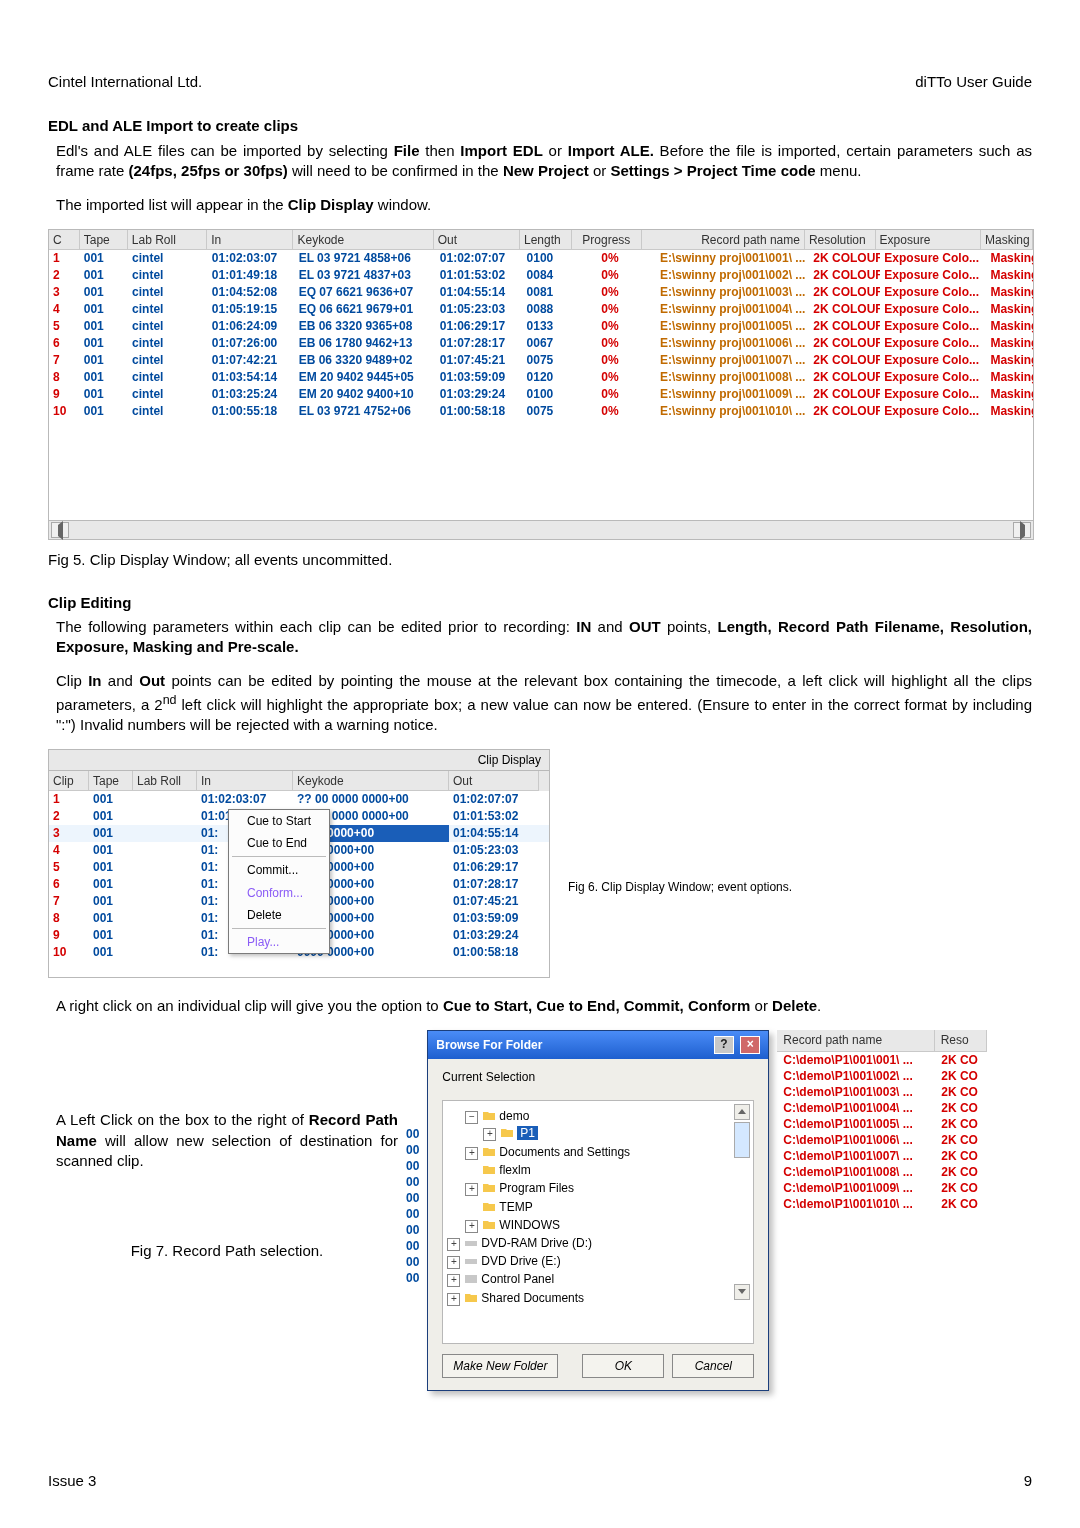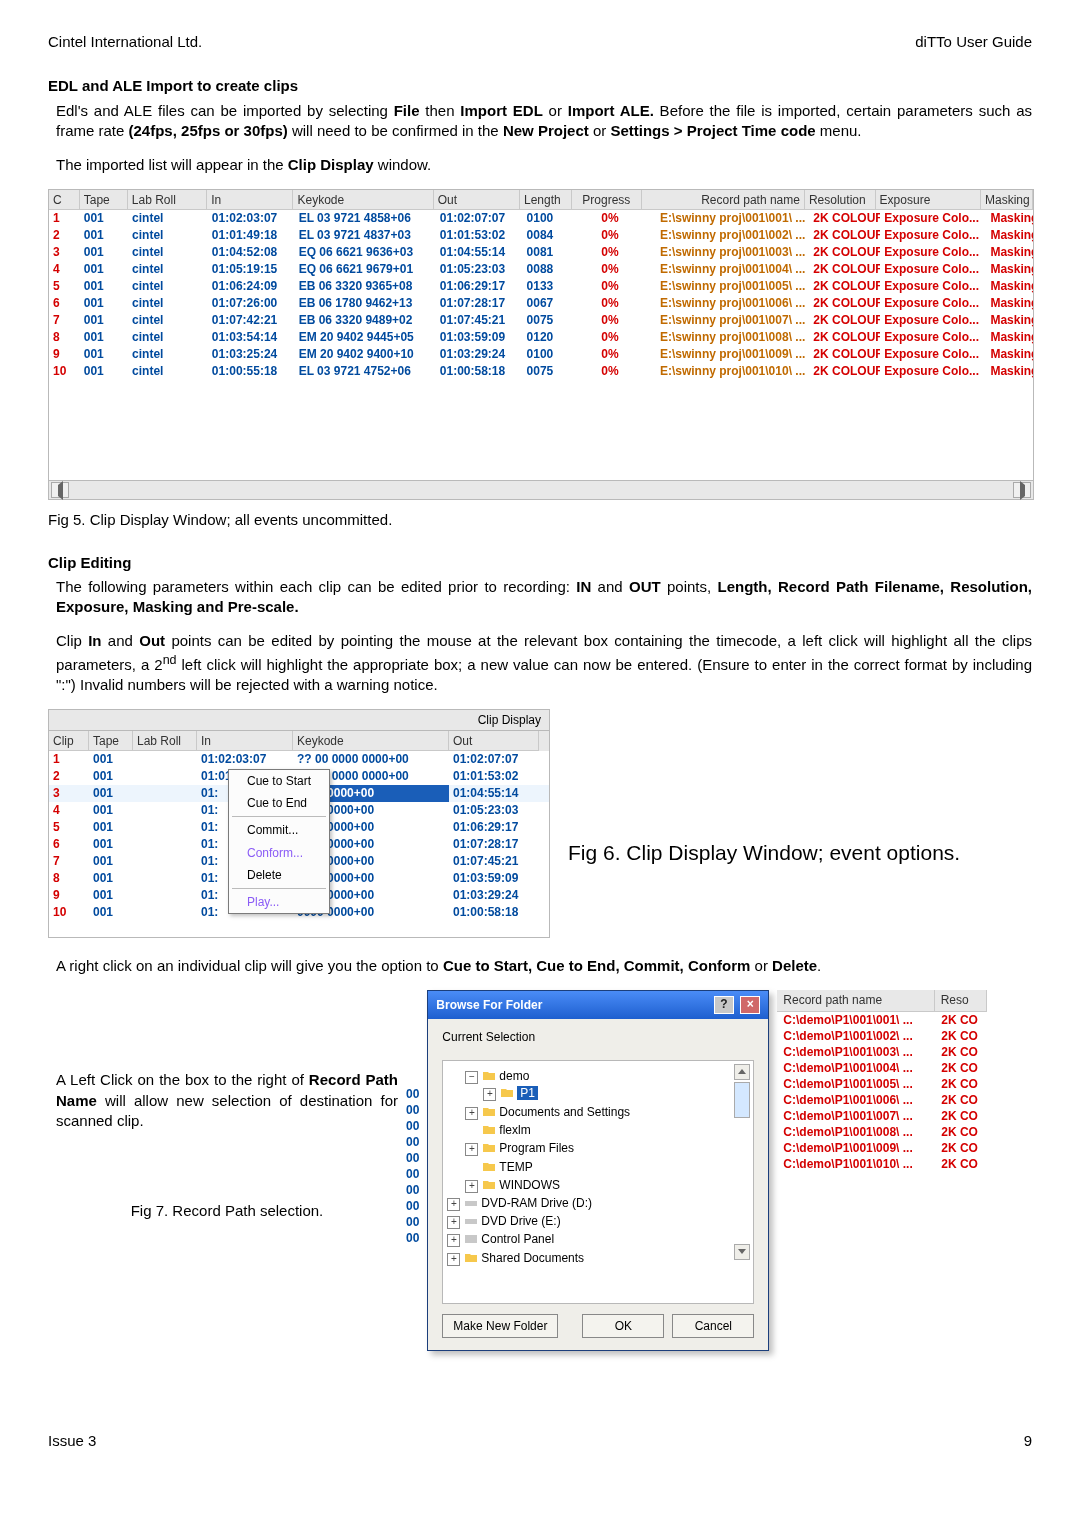--- a/index.html
+++ b/index.html
@@ -7,21 +7,21 @@
   body{
     width:1080px;
     background:#fff;
     font-family:Arial,Helvetica,sans-serif;
     color:#000;
     font-size:15px;
     line-height:1.35;
     box-sizing:border-box;
     padding:32px 48px 60px 48px;
   }
-  .topbar{display:flex;justify-content:space-between;font-size:15px;margin-bottom:24px;}
+  .topbar{display:flex;justify-content:space-between;font-size:15px;margin-bottom:24px;margin-top:40px;}
   .heading{font-weight:bold;margin-top:22px;margin-bottom:2px;}
   p{margin:4px 0 14px 8px;text-align:justify;}
   .fig-caption{margin:10px 0 14px 0;}
   .grid{border:1px solid var(--gridline);font-family:"Tahoma",Arial,sans-serif;font-size:12px;background:#fff;}
   .grid-head{display:flex;background:var(--panelhead);}
   .grid-body{display:flex;flex-direction:column;}
   .grid-row{display:flex;}
   .grid-row .cell{border-right:none;height:17px;line-height:17px;overflow:hidden;white-space:nowrap;padding:0 4px;box-sizing:border-box;}
   .grid-head .cell{border-right:1px solid #c9c9c9;border-bottom:1px solid #c9c9c9;height:20px;line-height:20px;padding:0 4px;color:#333;box-sizing:border-box;}
   .bold-blue{color:var(--blue);font-weight:bold;}
@@ -50,21 +50,21 @@
   .tree ul{list-style:none;margin:0;padding-left:18px;}
   .tree li{padding:1px 0;white-space:nowrap;}
   .tree .exp{display:inline-block;width:11px;height:11px;border:1px solid #888;text-align:center;line-height:9px;font-size:10px;margin-right:4px;color:#444;}
   .ic-folder{display:inline-block;width:14px;height:11px;margin-right:3px;}
   .ic-folder svg{vertical-align:-1px;}
   .sel-folder{background:#1a5eb8;color:#fff;}
   .open-yellow svg path{fill:#f6c84c;}
   .open-grey svg path{fill:#c8c8c8;}
   .fldinp{margin-top:10px;display:flex;align-items:center;gap:6px;}
   .fldinp input{flex:1;border:1px solid #888;height:20px;padding:0 4px;font-family:inherit;font-size:12px;}
-  .dlg-btnrow{display:flex;gap:8px;margin-top:10px;justify-content:flex-end;}
+  .dlg-btnrow{display:flex;gap:8px;margin-top:10px;justify-content:flex-end;font-style:italic;}
   .wbtn{border:1px solid #888;background:#f4f3ee;padding:3px 10px;font-family:inherit;font-size:12px;min-width:60px;text-align:center;}
   .vscroll{position:absolute;right:4px;top:4px;bottom:auto;width:16px;}
   .vscroll .vt{width:16px;height:16px;border:1px solid #aaa;background:#efeee9;box-sizing:border-box;display:flex;align-items:center;justify-content:center;}
   .vscroll .vt::before{content:"";border-bottom:5px solid #666;border-left:4px solid transparent;border-right:4px solid transparent;}
   .vscroll .vb{width:16px;height:16px;border:1px solid #aaa;background:#efeee9;box-sizing:border-box;display:flex;align-items:center;justify-content:center;margin-top:164px;}
   .vscroll .vb::before{content:"";border-top:5px solid #666;border-left:4px solid transparent;border-right:4px solid transparent;}
   .vscroll .thumb{position:absolute;top:18px;width:16px;height:36px;border:1px solid #aaa;background:#d4e8ff;box-sizing:border-box;}
   .tree-wrap{position:relative;}
 
   
@@ -142,21 +142,21 @@
         <div class="cell w-path bold-orange">E:\swinny proj\001\002\ ...</div>
         <div class="cell w-reso bold-red">2K COLOUR</div>
         <div class="cell w-exp bold-red">Exposure Colo...</div>
         <div class="cell w-mask bold-red">Masking</div>
       </div>
       <div class="grid-row">
         <div class="cell w-c bold-red">3</div>
         <div class="cell w-tape bold-blue">001</div>
         <div class="cell w-lab bold-blue">cintel</div>
         <div class="cell w-in bold-blue">01:04:52:08</div>
-        <div class="cell w-kk bold-blue">EQ 06 6621 9636+03</div>
+        <div class="cell w-kk bold-blue">EQ 07 6621 9636+07</div>
         <div class="cell w-out bold-blue">01:04:55:14</div>
         <div class="cell w-len bold-blue">0081</div>
         <div class="cell w-prog bold-red">0%</div>
         <div class="cell w-path bold-orange">E:\swinny proj\001\003\ ...</div>
         <div class="cell w-reso bold-red">2K COLOUR</div>
         <div class="cell w-exp bold-red">Exposure Colo...</div>
         <div class="cell w-mask bold-red">Masking</div>
       </div>
       <div class="grid-row">
         <div class="cell w-c bold-red">4</div>
@@ -381,21 +381,21 @@
         <div class="ctx-item">Cue to Start</div>
         <div class="ctx-item">Cue to End</div>
         <div class="ctx-sep"></div>
         <div class="ctx-item">Commit...</div>
         <div class="ctx-item disabled">Conform...</div>
         <div class="ctx-item">Delete</div>
         <div class="ctx-sep"></div>
         <div class="ctx-item disabled">Play...</div>
       </div>
   </div>
-  <div style="padding-top:130px;font-size:21px;">Fig 6. Clip Display Window; event options.</div>
+  <div style="padding-top:130px;font-size:12px;">Fig 6. Clip Display Window; event options.</div>
 </div>
 
 <p style="margin-top:18px;">A right click on an individual clip will give you the option to <b>Cue to Start, Cue to End, Commit, Conform</b> or <b>Delete</b>.</p>
 
 <div class="section3">
   <div class="left-text">
     <p style="margin-top:80px;">A Left Click on the box to the right of <b>Record Path Name</b> will allow new selection of destination for scanned clip.</p>
     <p style="margin-top:70px;text-align:center;">Fig 7. Record Path selection.</p>
   </div>
 

